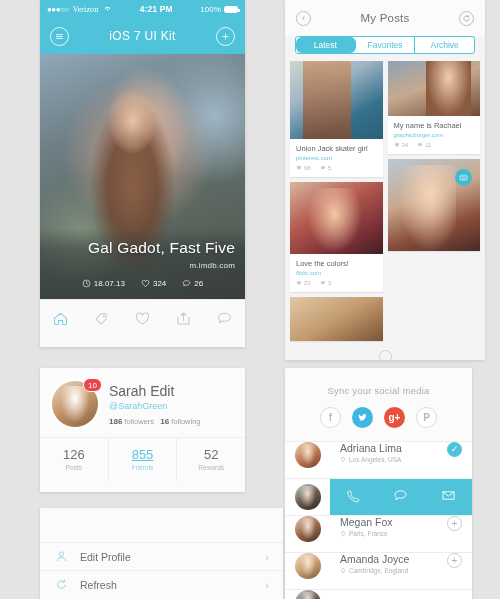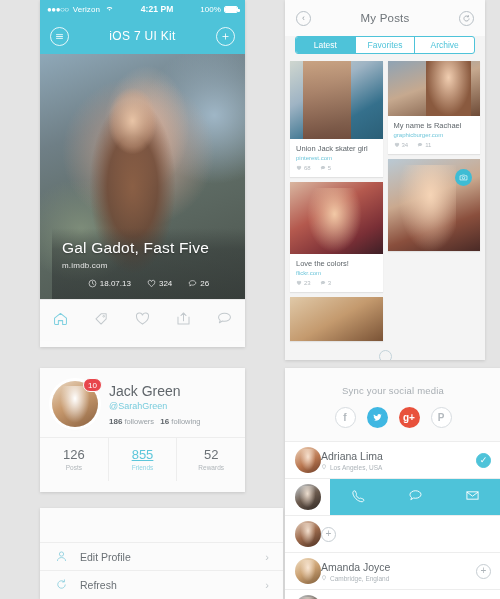--- a/index.html
+++ b/index.html
@@ -21,21 +21,21 @@
 
   
   #phone-feed { left: 40px; top: 0px; width: 205px; height: 347px; }
 
   .statusbar {
     height: 18px; background: #4ec3d9; color: #fff;
     display: flex; align-items: center; padding: 0 7px;
     font-size: 8px; letter-spacing: .1px;
   }
   .sb-dots { letter-spacing: -0.5px; font-size: 8px; }
-  .sb-carrier { margin-left: 4px; }
+  .sb-carrier { margin-left: 4px; font-family: Liberation Serif, serif; }
   .sb-wifi { margin-left: 5px; font-size: 8px; }
   .sb-time { flex: 1; text-align: center; font-weight: bold; font-size: 8.5px; }
   .sb-batt { font-size: 8px; }
   .batt-shape {
     display: inline-block; width: 14px; height: 7px; border: 1px solid #fff;
     border-radius: 2px; margin-left: 3px; position: relative; vertical-align: -1px;
   }
   .batt-shape:after{content:"";position:absolute;right:-3px;top:2px;width:2px;height:3px;background:#fff;border-radius:0 1px 1px 0;}
   .batt-shape i{display:block;height:100%;background:#fff;border-radius:1px;}
 
@@ -65,24 +65,24 @@
   .hero-photo:before{
     content:""; position:absolute; left:18%; top:8%; width:54%; height:92%;
     background: radial-gradient(ellipse 50% 50% at 50% 50%, #8a5f45 0%, rgba(110,72,52,.85) 45%, rgba(60,40,30,0) 78%);
   }
   .hero-photo:after{
     content:""; position:absolute; left:30%; top:12%; width:30%; height:34%;
     background: radial-gradient(ellipse 50% 50% at 50% 45%, #e8c4a6 0%, rgba(215,170,140,.4) 62%, rgba(0,0,0,0) 80%);
     border-radius:50%;
   }
   .hero-overlay {
-    position: absolute; left: 12px; right: 0; bottom: 0;
+    position: absolute; left: 0; right: 0; bottom: 0;
     padding: 11px 10px 11px;
     background: linear-gradient(to bottom, rgba(40,45,45,0) 0%, rgba(40,45,45,.40) 30%, rgba(40,45,45,.55) 100%);
-    text-align: left; color: #fff;
+    text-align: right; color: #fff;
   }
   .hero-title { font-size: 15.5px; font-weight: normal; letter-spacing: .2px; text-shadow: 0 1px 2px rgba(0,0,0,.3); }
   .hero-sub { font-size: 8px; color: #e6e6e6; margin-top: 4px; letter-spacing: .2px; }
   .hero-meta { display: flex; justify-content: center; gap: 16px; margin-top: 9px; font-size: 8px; color: #f0f0f0; }
   .hero-meta span.m { display: inline-flex; align-items: center; gap: 3px; }
   .hero-meta svg { width: 9px; height: 9px; }
 
   .tabbar {
     height: 42px; background: #fafafa; display: flex;
     align-items: center; justify-content: space-around;
@@ -104,21 +104,21 @@
   }
   .seg {
     display: flex; margin: 0 10px 7px; height: 18px; border-radius: 3px;
     border: 1px solid #4ec3d9; overflow: hidden; background: #fff;
   }
   .seg div {
     flex: 1; display: flex; align-items: center; justify-content: center;
     font-size: 8.5px; color: #4ec3d9; border-right: 1px solid #4ec3d9;
   }
   .seg div:last-child { border-right: 0; }
-  .seg div.on { background: #4ec3d9; color: #fff; }
+  .seg div.on { background: #4ec3d9; color: #fff; border-radius: 6px; }
 
   .grid { display: flex; gap: 5px; padding: 0 5px; }
   .col { flex: 1; display: flex; flex-direction: column; gap: 5px; }
   .pcard { background: #fff; box-shadow: 0 1px 1px rgba(0,0,0,.07); overflow: hidden; }
   .pimg { width: 100%; display: block; }
   .pbody { padding: 5px 6px 6px; }
   .ptitle { font-size: 7.5px; color: #5f666b; }
   .psrc { font-size: 6px; color: #6fc6da; margin-top: 2px; }
   .pstats { display: flex; gap: 9px; margin-top: 4px; font-size: 6px; color: #b4bbc0; }
   .pstats span { display: inline-flex; align-items: center; gap: 2px; }
@@ -179,34 +179,34 @@
   .mrow {
     display: flex; align-items: center; gap: 11px;
     padding: 0 14px; height: 28px; border-top: 1px solid #ededed;
   }
   .mrow .mi { width: 15px; display: flex; justify-content: center; }
   .mrow .mi svg { width: 13px; height: 13px; }
   .mrow .mlabel { flex: 1; font-size: 10.5px; color: #6a7075; }
   .mrow .chev { color: #c3c8cc; font-size: 11px; }
 
   
-  #phone-social { left: 285px; top: 368px; width: 216px; height: 231px; }
+  #phone-social { left: 285px; top: 368px; width: 187px; height: 231px; }
   .sync-head { padding: 17px 0 13px; text-align: center; background: #fbfbfb; }
   .sync-title { font-size: 9.5px; color: #a9afb4; letter-spacing: .2px; }
   .sync-icons { display: flex; justify-content: center; gap: 11px; margin-top: 11px; }
   .sicon {
     width: 21px; height: 21px; border-radius: 50%;
     display: flex; align-items: center; justify-content: center;
     font-size: 10px; font-weight: bold; color: #fff;
   }
   .sicon.outline { background: #fff; border: 1px solid #d7dce0; color: #b3b9be; }
   .sicon.tw { background: #3fb7e2; }
   .sicon.gp { background: #e8513c; }
 
-  .crow { display: flex; align-items: center; height: 37px; border-top: 1px solid #ededed; padding: 0 10px; gap: 0; background: #fff; }
+  .crow { display: flex; height: 37px; border-top: 1px solid #ededed; padding: 0 10px; gap: 19px; background: #fff; }
   .cav { width: 26px; height: 26px; border-radius: 50%; flex: 0 0 26px; overflow: hidden; position: relative; }
   .cav.a1 { background: linear-gradient(150deg,#f0d4bb,#b9764f 55%,#6d3f2a); }
   .cav.a2 { background: linear-gradient(150deg,#cbd2d6,#6b5a4d 50%,#2e2723); }
   .cav.a3 { background: linear-gradient(150deg,#e8d2c0,#9c6a4c 50%,#4a2f22); }
   .cav.a4 { background: linear-gradient(150deg,#f3e1c6,#caa071 50%,#7d5c3a); }
   .cav:after{content:"";position:absolute;left:18%;top:8%;width:64%;height:86%;background:radial-gradient(ellipse at 50% 35%,rgba(255,240,225,.85),rgba(255,240,225,0) 68%);}
   .cinfo { flex: 1; }
   .cname { font-size: 10.5px; color: #62686d; }
   .cloc { font-size: 6.5px; color: #adb4b9; margin-top: 2px; display: flex; align-items: center; gap: 3px; }
   .cloc svg { width: 6px; height: 6px; }
@@ -424,21 +424,21 @@
     </div>
   </div>
 
   <div class="panel" id="phone-profile">
     <div class="prof-top">
       <div class="avatar-wrap">
         <div class="avatar"></div>
         <div class="badge">10</div>
       </div>
       <div>
-        <div class="prof-name">Jack Green</div>
+        <div class="prof-name">Sarah Edit</div>
         <div class="prof-handle">@SarahGreen</div>
         <div class="prof-follow">
           <b>186</b>
           <span>followers</span>&nbsp;&nbsp;
           <b>16</b>
           <span>following</span>
         </div>
       </div>
     </div>
     <div class="stats">
@@ -529,20 +529,29 @@
           <svg viewBox="0 0 18 18">
               <rect x="2.3" y="4.6" width="13.4" height="8.8" fill="none" stroke="#fff" stroke-width="1.1"></rect>
               <path d="M2.3 4.9L9 9.8l6.7-4.9" fill="none" stroke="#fff" stroke-width="1.1"></path>
             </svg>
         </span>
       </div>
     </div>
 
     <div class="crow">
       <div class="cav a3"></div>
+      <div class="cinfo">
+        <div class="cname">Megan Fox</div>
+        <div class="cloc">
+          <svg viewBox="0 0 10 10">
+              <path d="M5 .9a2.6 2.6 0 00-2.6 2.6c0 2 2.6 5 2.6 5s2.6-3 2.6-5A2.6 2.6 0 005 .9z" fill="none" stroke="#adb4b9" stroke-width=".9"></path>
+            </svg>
+          <span>Paris, France</span>
+        </div>
+      </div>
       <div class="cact">+</div>
     </div>
 
     <div class="crow">
       <div class="cav a4"></div>
       <div class="cinfo">
         <div class="cname">Amanda Joyce</div>
         <div class="cloc">
           <svg viewBox="0 0 10 10">
               <path d="M5 .9a2.6 2.6 0 00-2.6 2.6c0 2 2.6 5 2.6 5s2.6-3 2.6-5A2.6 2.6 0 005 .9z" fill="none" stroke="#adb4b9" stroke-width=".9"></path>

